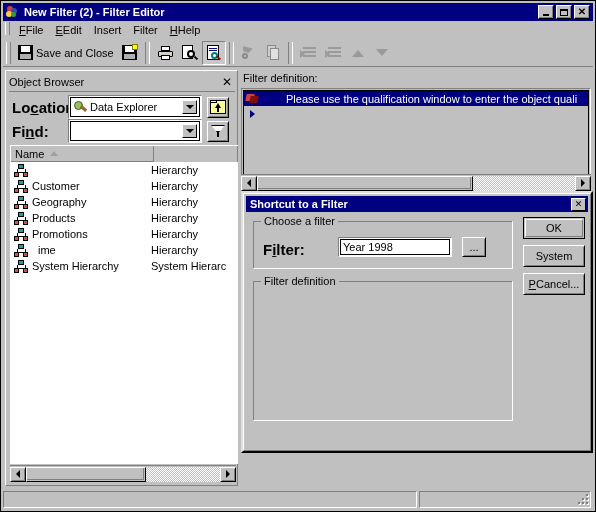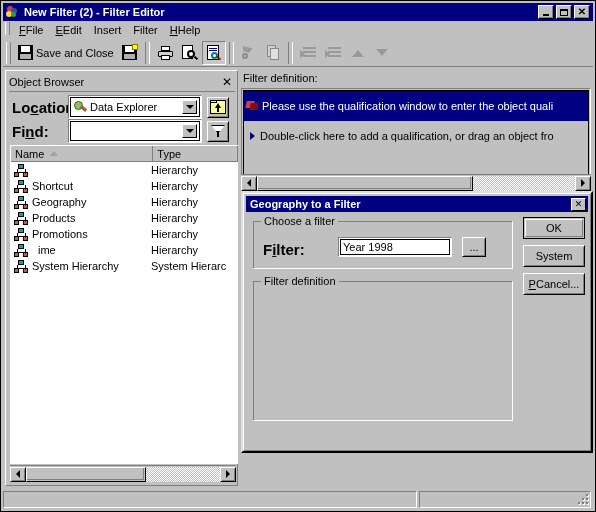--- a/index.html
+++ b/index.html
@@ -262,21 +262,21 @@
   .fdpane { position: absolute; left: 238px; top: 2px; width: 350px; height: 416px; }
   .fd-label { position: absolute; left: 2px; top: 2px; font-size: 11px; color: #000; }
   .fd-box {
     position: absolute; left: 0px; top: 18px; width: 350px; height: 94px;
     background: #c0c0c0;
     border-top: 1px solid #808080; border-left: 1px solid #808080;
     border-right: 1px solid #fff; border-bottom: 1px solid #fff;
     box-sizing: border-box;
   }
   .fd-inner { position:absolute; inset:1px; border:1px solid #000; box-sizing:border-box; background:#c0c0c0; overflow:hidden; }
-  .fd-row { height: 30px; display: flex; align-items: center; font-size: 11px; white-space: nowrap; }
+  .fd-row { height: 15px; display: flex; align-items: center; font-size: 11px; white-space: nowrap; gap: 24px; }
   .fd-row.sel { background: #000080; color: #fff; }
   .ic-filterobj { width: 13px; height: 12px; position: relative; flex: none; margin: 0 3px 0 2px; }
   .ic-filterobj .b1 { position:absolute; left:0; top:1px; width:8px; height:7px; background:#d04040; transform: skewX(-12deg); }
   .ic-filterobj .b2 { position:absolute; left:4px; top:3px; width:8px; height:7px; background:#801010; transform: skewX(-12deg); }
   .bullet { width: 0; height: 0; flex:none; margin: 0 5px 0 6px;
             border-top:4px solid transparent;border-bottom:4px solid transparent;border-left:5px solid #000080; }
   .fd-scroll { position: absolute; left: 0px; top: 104px; width: 350px; height: 17px; }
 
   
   .dlg {
@@ -528,23 +528,20 @@
               <span class="fn"></span>
               <span class="st"></span>
             </span>
         </div>
       </div>
 
       <div class="listhdr">
         <div class="hcell" style="width:143px">
           <span>Name</span>
           <span class="sortasc"></span>
-        </div>
-        <div class="hcell" style="width:85px">
-          <span>Type</span>
         </div>
       </div>
 
       <div class="listbody">
         <div class="lrow">
           <span class="lname">
             <span class="ic-hier">
                 <span class="n1"></span>
                 <span class="e1"></span>
                 <span class="e2"></span>
@@ -556,21 +553,21 @@
         </div>
         <div class="lrow">
           <span class="lname">
             <span class="ic-hier">
                 <span class="n1"></span>
                 <span class="e1"></span>
                 <span class="e2"></span>
                 <span class="n2"></span>
                 <span class="n3"></span>
               </span>
-            <span>Shortcut</span>
+            <span>Customer</span>
           </span>
           <span class="ltype">Hierarchy</span>
         </div>
         <div class="lrow">
           <span class="lname">
             <span class="ic-hier">
                 <span class="n1"></span>
                 <span class="e1"></span>
                 <span class="e2"></span>
                 <span class="n2"></span>
@@ -657,21 +654,20 @@
         <div class="fd-inner">
           <div class="fd-row sel">
             <span class="ic-filterobj">
                 <span class="b1"></span>
                 <span class="b2"></span>
               </span>
             <span>Please use the qualification window to enter the object quali</span>
           </div>
           <div class="fd-row">
             <span class="bullet"></span>
-            <span>Double-click here to add a qualification, or drag an object fro</span>
           </div>
         </div>
       </div>
       <div class="fd-scroll">
         <div class="hsb" style="width:350px;height:17px;">
           <div class="sbbtn">
               <i class="in"></i>
               <span class="arw-l"></span>
             </div>
           <div class="sbtrack">
@@ -684,21 +680,21 @@
               <span class="arw-r"></span>
             </div>
         </div>
       </div>
     </div>
   </div>
 
   <div class="dlg">
     <div class="dlg-shade"></div>
     <div class="dlg-title">
-      <span class="t">Geography to a Filter</span>
+      <span class="t">Shortcut to a Filter</span>
       <span class="dlg-x">
           <span>✕</span>
         </span>
     </div>
 
     <div class="group" style="left:10px; top:28px; width:260px; height:48px;">
       <div class="gin"></div>
       <div class="group-title">Choose a filter</div>
       <span class="lbl" style="position:absolute; left:9px; top:19px;">F<u>i</u>lter:</span>
       <div class="txtfield" style="position:absolute; left:84px; top:15px; width:114px; height:20px;">

